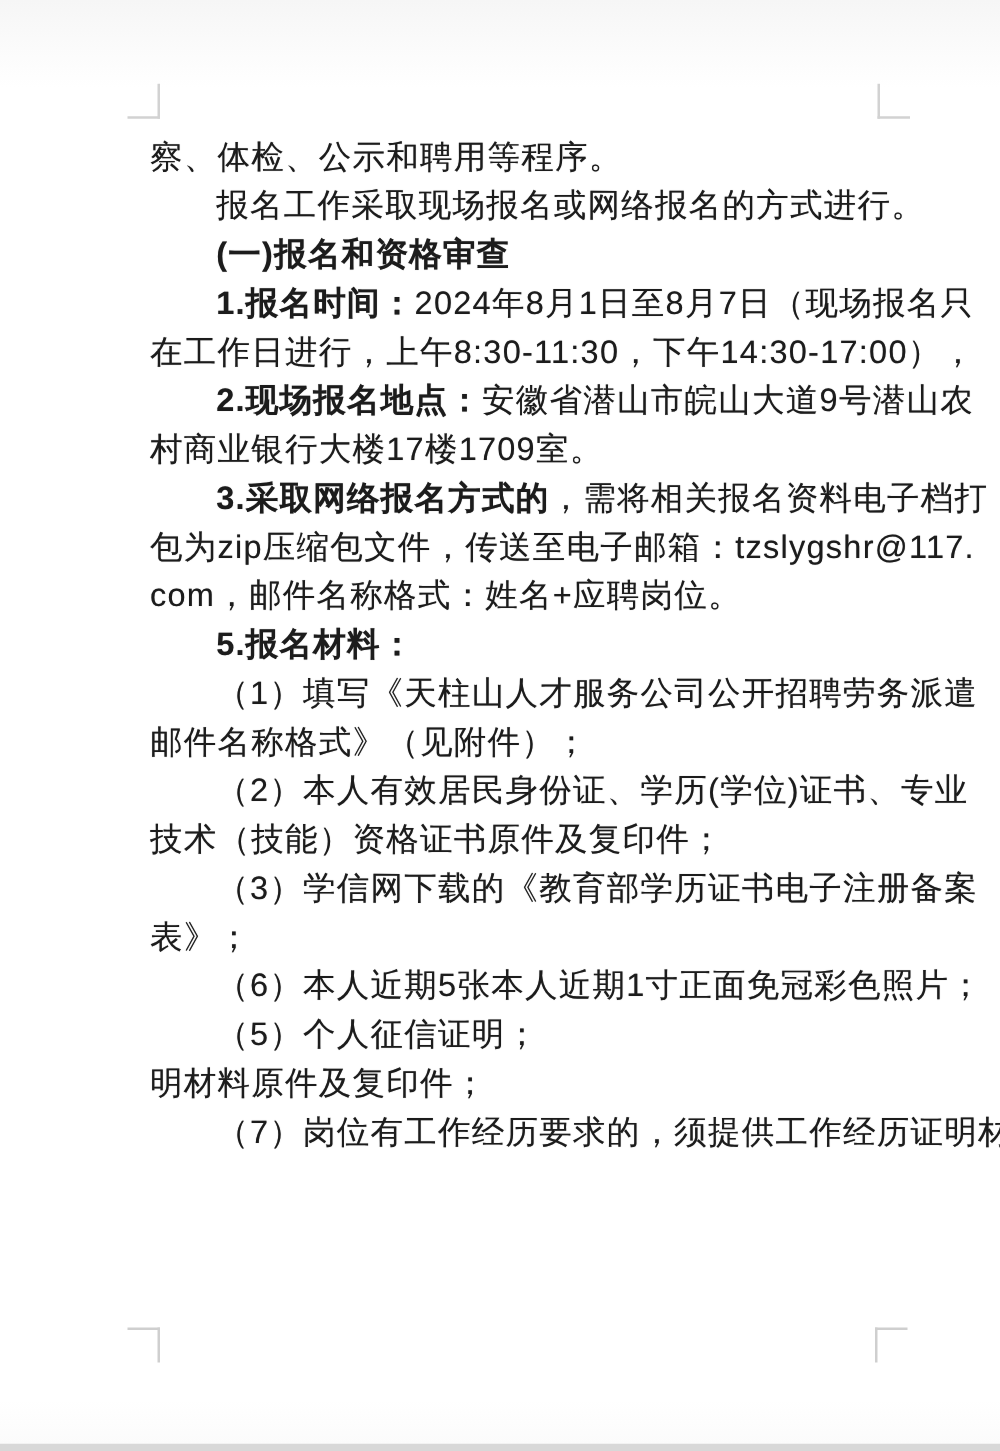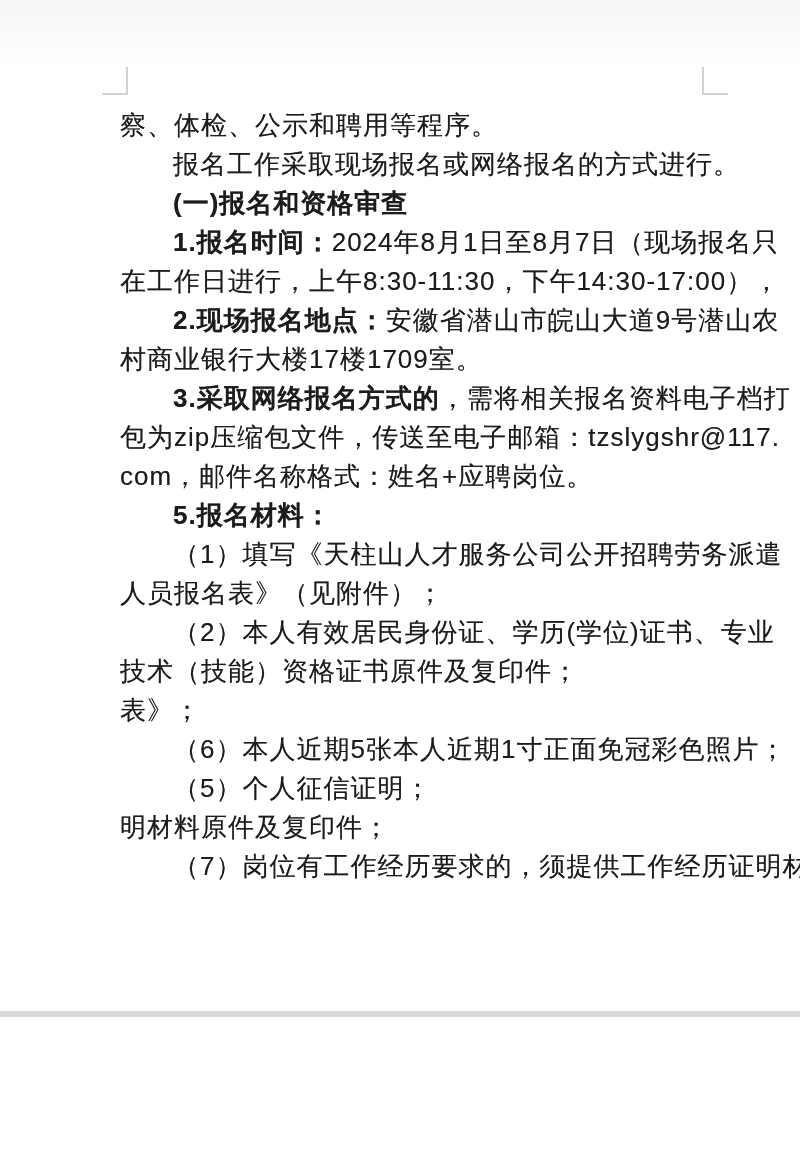--- a/index.html
+++ b/index.html
@@ -3,21 +3,21 @@
 <meta charset="utf-8">
 <style>
   html, body {
     margin: 0;
     padding: 0;
     background: #ffffff;
   }
   #page {
     position: relative;
     width: 800px;
-    height: 1017px;
+    height: 1161px;
     background: linear-gradient(180deg, #f6f6f6 0px, #ffffff 70px, #ffffff 1120px, #fbfbfb 1155px);
     overflow: hidden;
     font-family: "Liberation Sans", sans-serif;
   }
   
   .corner-mark {
     position: absolute;
     width: 24px;
     height: 26px;
   }
@@ -69,23 +69,24 @@
       <div class="line indent"><span class="seg-bold">(一)报名和资格审查</span></div>
       <div class="line indent"><span class="seg-bold">1.报名时间：</span><span class="seg-normal">2024年8月1日至8月7日（现场报名只</span></div>
       <div class="line"><span class="seg-normal">在工作日进行，上午8:30-11:30，下午14:30-17:00），</span></div>
       <div class="line indent"><span class="seg-bold">2.现场报名地点：</span><span class="seg-normal">安徽省潜山市皖山大道9号潜山农</span></div>
       <div class="line"><span class="seg-normal">村商业银行大楼17楼1709室。</span></div>
       <div class="line indent"><span class="seg-bold">3.采取网络报名方式的</span><span class="seg-normal">，需将相关报名资料电子档打</span></div>
       <div class="line"><span class="seg-normal">包为zip压缩包文件，传送至电子邮箱：tzslygshr@117.</span></div>
       <div class="line"><span class="seg-normal">com，邮件名称格式：姓名+应聘岗位。</span></div>
       <div class="line indent"><span class="seg-bold">5.报名材料：</span></div>
       <div class="line indent"><span class="seg-normal">（1）填写《天柱山人才服务公司公开招聘劳务派遣</span></div>
-      <div class="line"><span class="seg-normal">人员报名表》（见附件）；</span></div>
+      <div class="line"><span class="seg-normal">邮件名称格式》（见附件）；</span></div>
       <div class="line indent"><span class="seg-normal">（2）本人有效居民身份证、学历(学位)证书、专业</span></div>
       <div class="line"><span class="seg-normal">技术（技能）资格证书原件及复印件；</span></div>
+      <div class="line indent"><span class="seg-normal">（3）学信网下载的《教育部学历证书电子注册备案</span></div>
       <div class="line"><span class="seg-normal">表》；</span></div>
       <div class="line indent"><span class="seg-normal">（6）本人近期5张本人近期1寸正面免冠彩色照片；</span></div>
       <div class="line indent"><span class="seg-normal">（5）个人征信证明；</span></div>
       <div class="line"><span class="seg-normal">明材料原件及复印件；</span></div>
       <div class="line indent"><span class="seg-normal">（7）岗位有工作经历要求的，须提供工作经历证明材</span></div>
     </div>
 
   <div id="bottom-strip"></div>
 </div>
 

